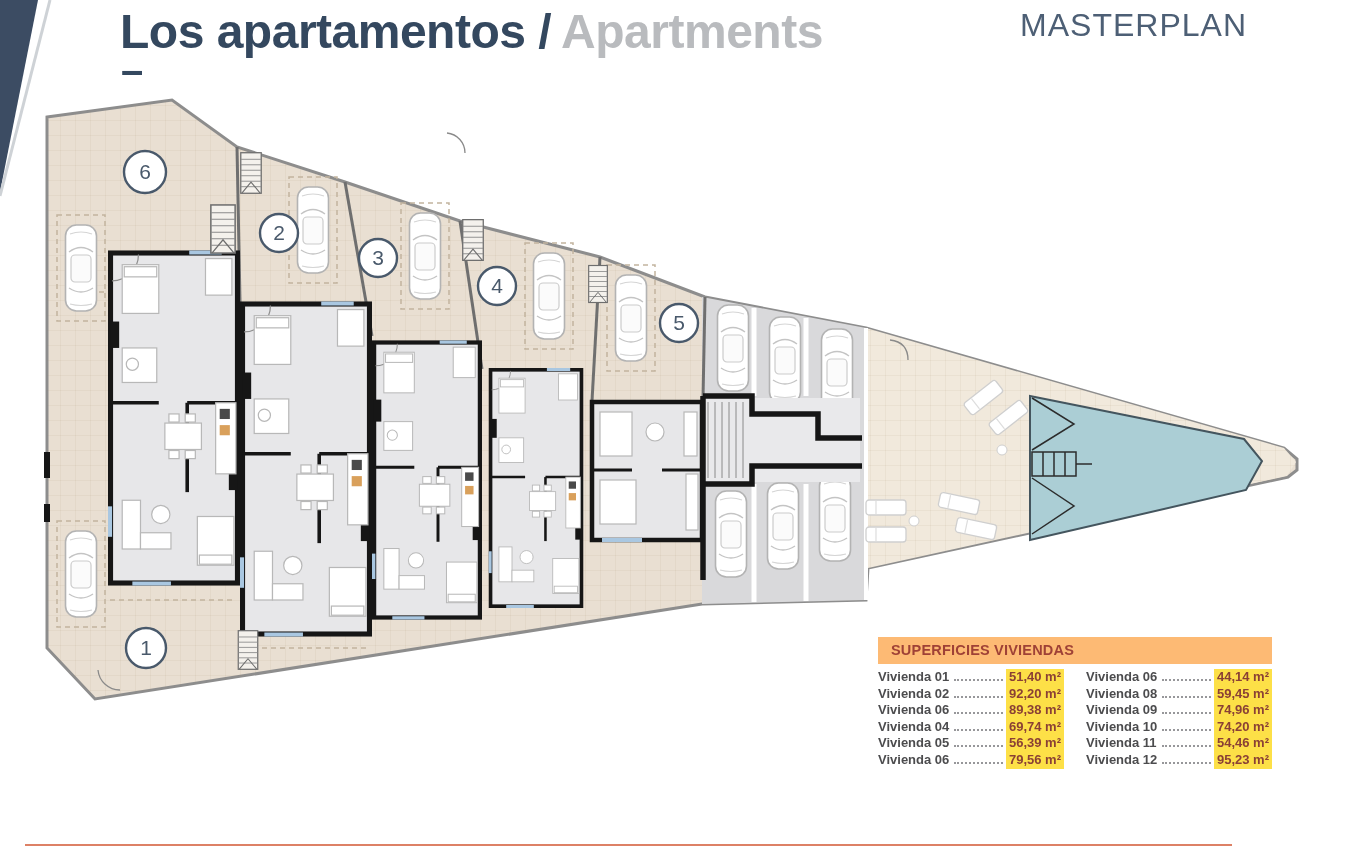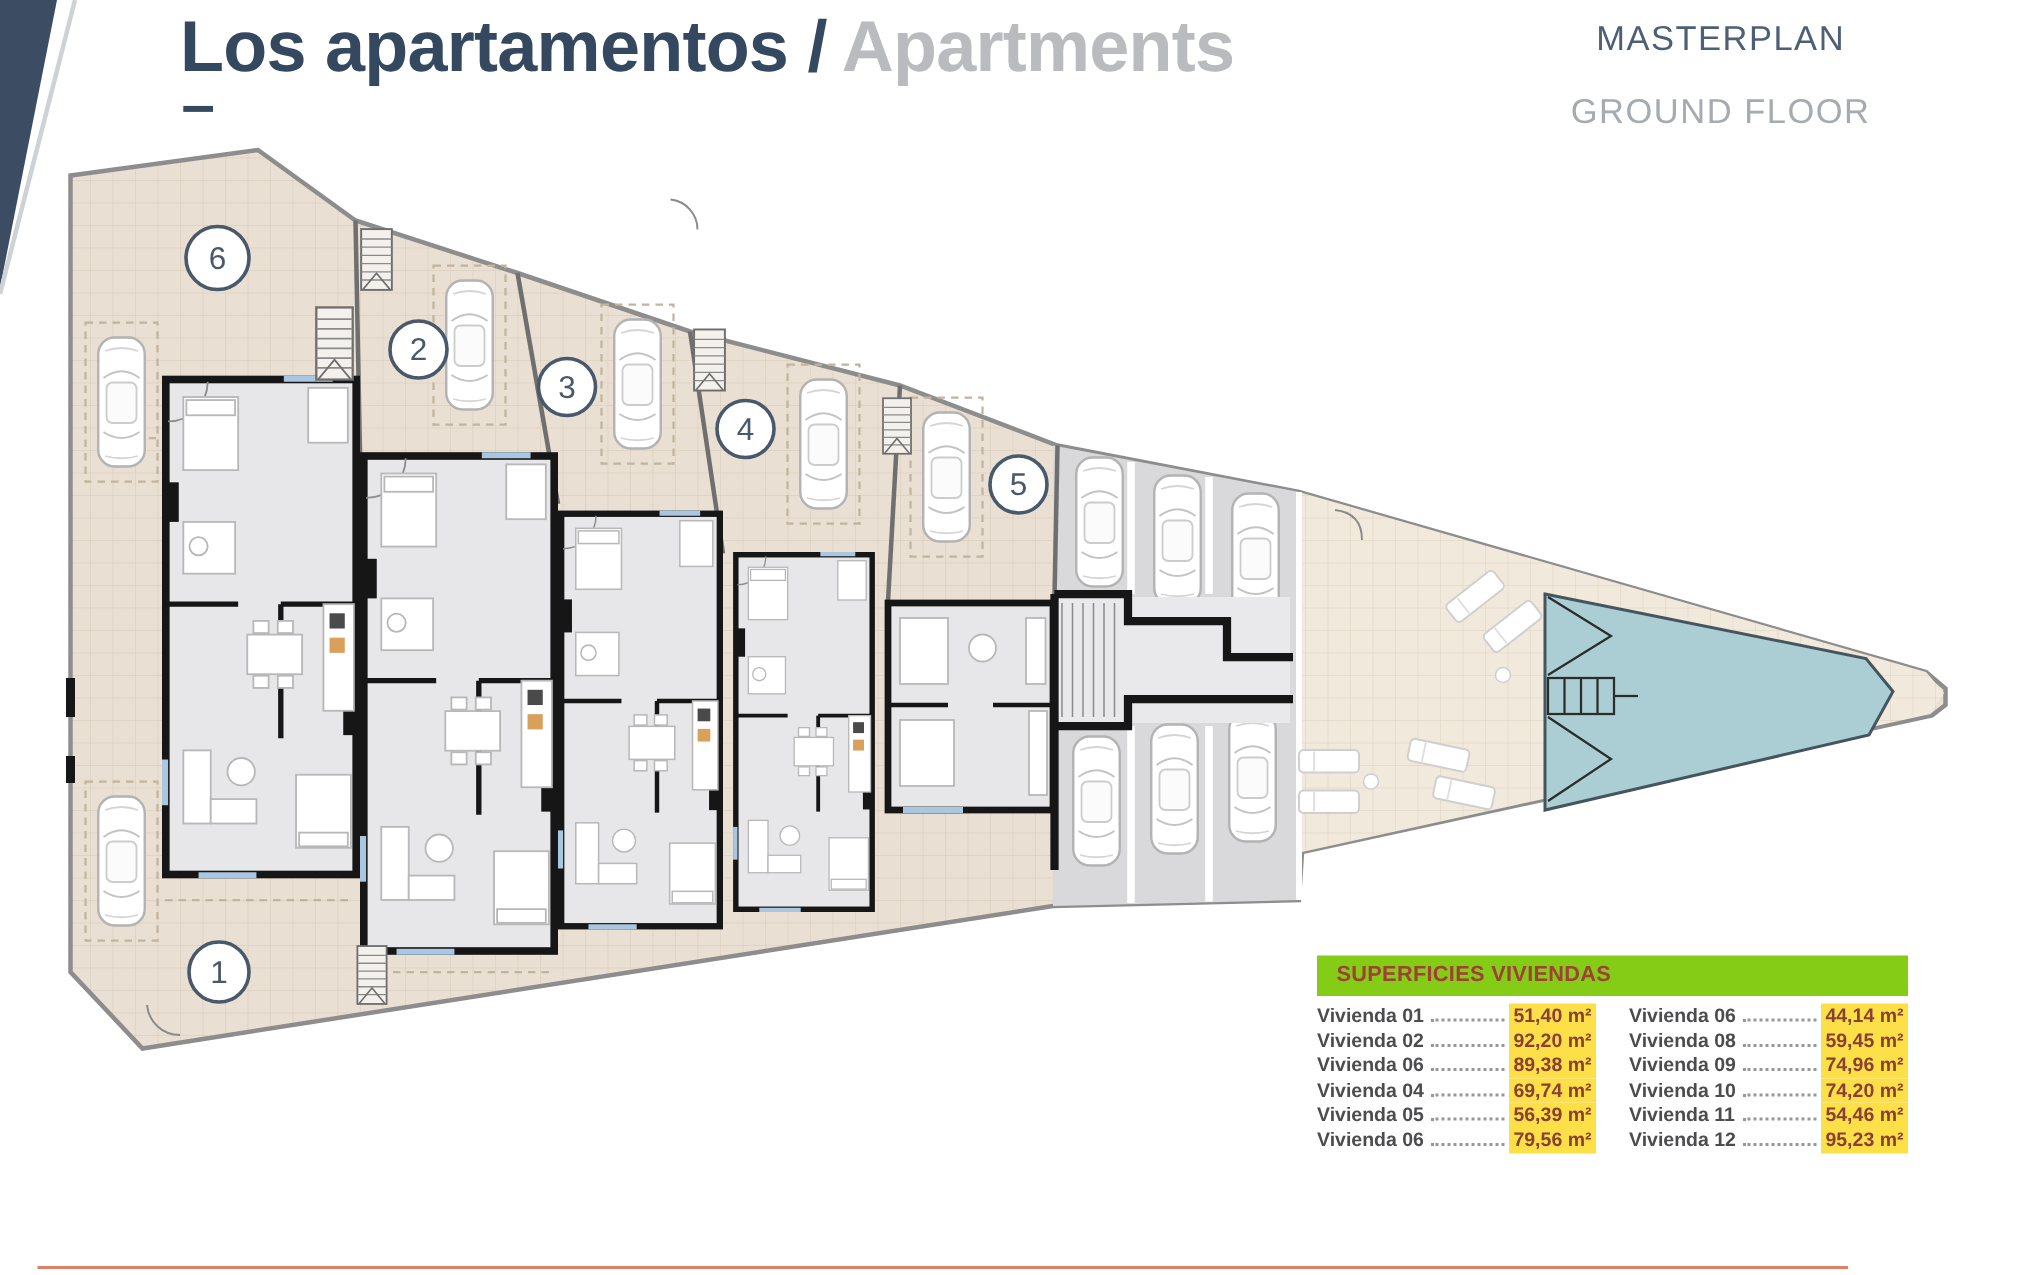--- a/index.html
+++ b/index.html
@@ -3,27 +3,27 @@
 <meta charset="utf-8">
 <style>
   html,body{margin:0;padding:0;background:#ffffff;}
   #page{position:relative;width:1360px;height:850px;background:#fff;overflow:hidden;
         font-family:"Liberation Sans",sans-serif;}
   
   .title{position:absolute;left:120px;top:4px;font-size:48px;font-weight:bold;letter-spacing:-0.5px;white-space:nowrap;}
   .title .t1{color:#34485f;}
   .title .t2{color:#b9bbbe;margin-left:10px;}
   .title-dash{position:absolute;left:121px;top:48px;font-size:40px;font-weight:bold;color:#34485f;}
-  .masterplan{position:absolute;right:113px;top:8px;text-align:center;font-size:23px;
+  .masterplan{position:absolute;right:113px;top:8px;text-align:right;font-size:32px;
               letter-spacing:1px;line-height:34px;color:#4d5f75;}
   .masterplan .gray{color:#a6abb1;}
   .masterplan .gap{height:15px;}
   
   .areas{position:absolute;left:878px;top:637px;width:394px;font-size:13px;}
-  .areas-header{background:#84cc16;color:#9f4136;font-weight:bold;font-size:14.5px;
+  .areas-header{background:#fdba74;color:#9f4136;font-weight:bold;font-size:14.5px;
                 height:27px;line-height:27px;padding-left:13px;letter-spacing:.2px;}
   .areas-body{display:flex;gap:22px;margin-top:5px;}
   .areas-col{flex:1;}
   .arow{display:flex;align-items:baseline;line-height:16.6px;height:16.6px;}
   .arow .lbl{color:#4c4c4e;font-weight:bold;white-space:nowrap;}
   .arow .dots{flex:1;border-bottom:2px dotted #97979a;margin:0 3px 3px 5px;min-width:12px;}
   .arow .val{background:#fde047;color:#8a4035;font-weight:bold;padding:0 3px;white-space:nowrap;}
   
   .accent-line{position:absolute;left:25px;top:844px;width:1207px;height:2px;background:#dd8166;}
   
@@ -237,21 +237,20 @@
   </svg>
 
   <div class="title">
     <span class="t1">Los apartamentos /</span><span class="t2">Apartments</span>
   </div>
   <div class="title-dash">–</div>
 
   <div class="masterplan">
     <div>MASTERPLAN</div>
     <div class="gap"></div>
-    <div class="gray">GROUND FLOOR</div>
   </div>
 
   <div class="areas">
     <div class="areas-header">SUPERFICIES VIVIENDAS</div>
     <div class="areas-body">
       <div class="areas-col">
         <div class="arow">
             <span class="lbl">Vivienda 01</span>
             <span class="dots"></span>
             <span class="val">51,40 m²</span>

